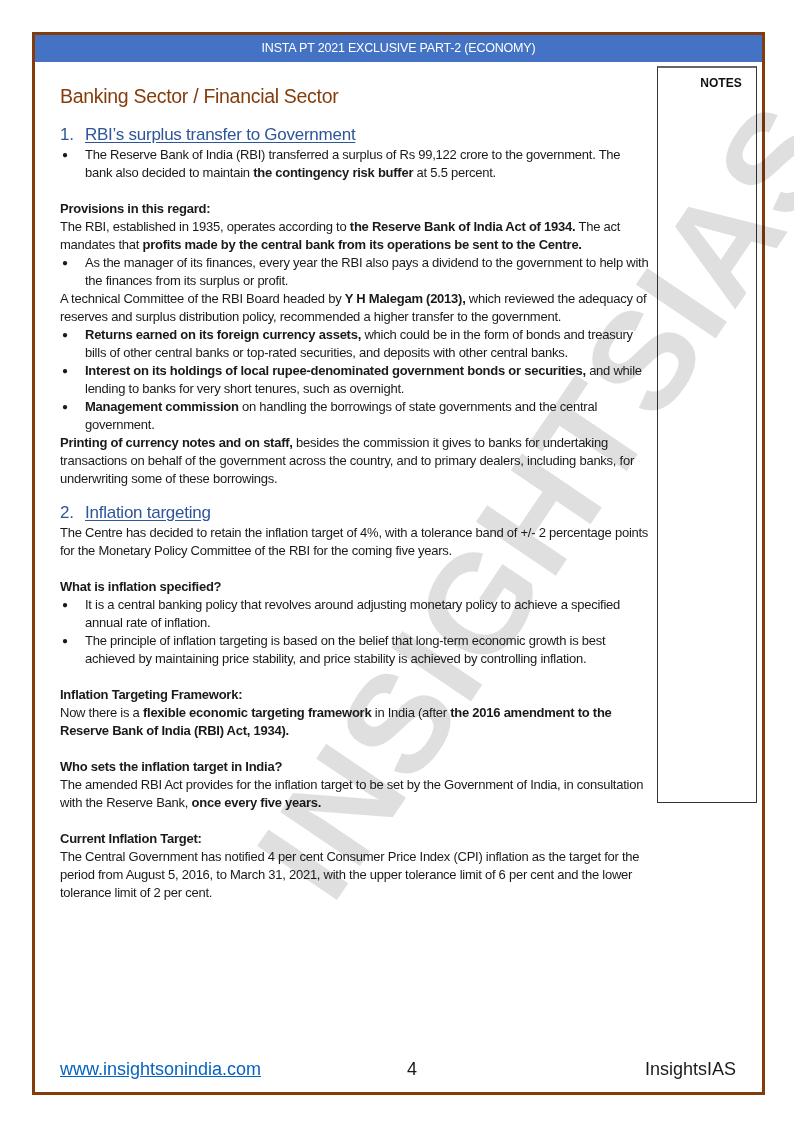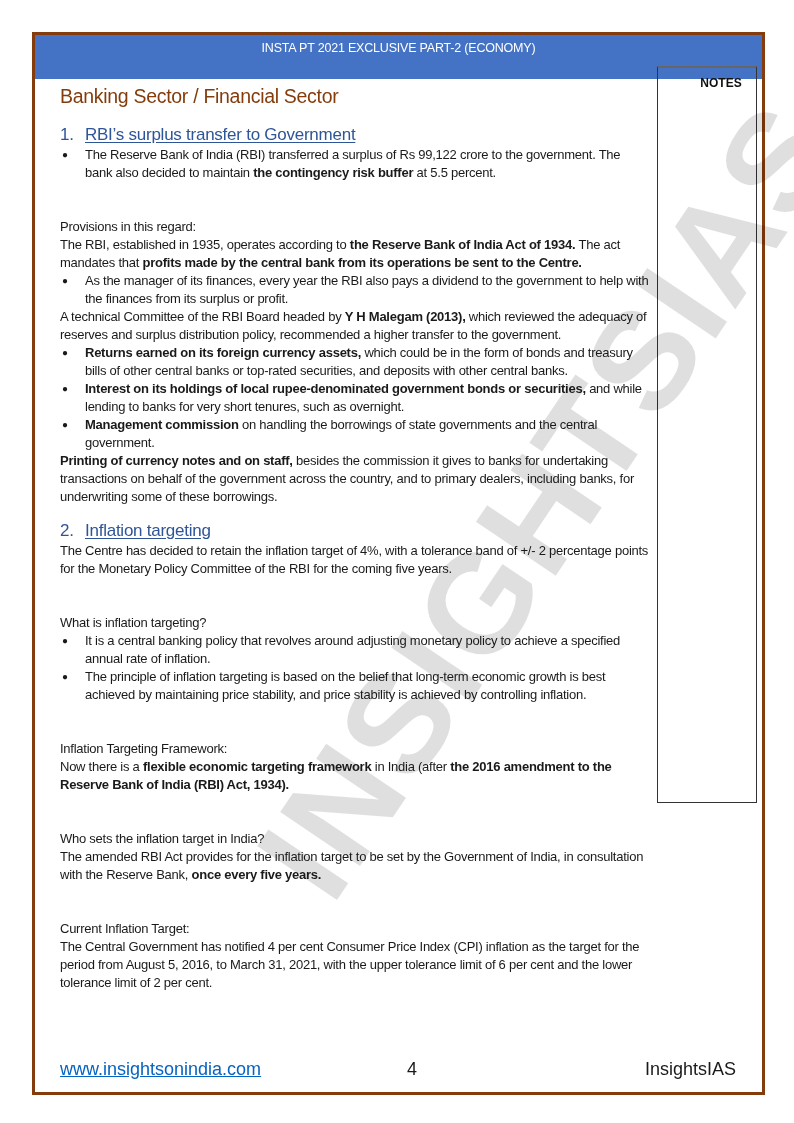--- a/index.html
+++ b/index.html
@@ -1,32 +1,32 @@
 <!DOCTYPE html>
 <html><head>
 <meta charset="utf-8">
 <style>
   html, body { margin:0; padding:0; background:#ffffff; }
   body { width:794px; height:1123px; position:relative; overflow:hidden;
          font-family:"Liberation Sans", sans-serif; color:#1a1a1a; }
   .page-frame { position:absolute; left:32px; top:32px; width:727px; height:1057px;
                 border:3px solid #843c0c; box-sizing:content-box; }
-  .header-bar { position:absolute; left:35px; top:35px; width:727px; height:44px;
+  .header-bar { position:absolute; left:35px; top:35px; width:727px; height:27px;
                 background:#4472c4; color:#ffffff; font-size:12.5px; text-align:center;
                 line-height:27px; letter-spacing:-0.2px; }
   .notes-box { position:absolute; left:657px; top:66px; width:100px; height:737px;
                border:1px solid #333; border-top:2px solid #666; box-sizing:border-box;padding-left:28px; }
   .notes-label { text-align:center; font-weight:bold; font-size:12px; margin-top:8px; color:#111; }
   .content { position:absolute; left:60px; top:80px; width:590px; font-size:13px; line-height:18px; letter-spacing:-0.25px; }
   .doc-title { text-align:left; color:#843c0c; font-size:19.5px; line-height:28px; margin:2px 0 14px 0; letter-spacing:-0.3px; }
   .sec-heading { color:#2e5597; font-size:17px; line-height:22px; margin:0 0 0 0; display:flex; }
   .sec-heading .num { width:25px; }
   .sec-heading .txt { text-decoration:underline; text-underline-offset:2px; }
   p { margin:0; }
-  .sub { font-weight:normal; margin-top:36px; }
+  .sub { font-weight:bold; margin-top:18px; }
   ul { list-style:none; margin:0; padding:0; }
   li { position:relative; padding-left:25px; }
   li .bullet { position:absolute; left:2px; top:0; font-size:10px; }
   b { font-weight:bold; }
   .gap-sec { margin-top:14px; }
   .watermark { position:absolute; left:90px; top:420px; font-size:140px; font-weight:bold;
                color:#000; opacity:0.12; transform:rotate(-56deg); transform-origin:center;
                letter-spacing:2px; white-space:nowrap; pointer-events:none; font-family:"Liberation Sans", sans-serif; }
   .footer { position:absolute; top:1059px; font-size:18px; }
   .footer-link { left:60px; color:#0563c1; text-decoration:underline; }
@@ -91,21 +91,21 @@
   <p>
     <b>Printing of currency notes and on staff,</b><span> besides the commission it gives to banks for undertaking transactions on behalf of the government across the country, and to primary dealers, including banks, for underwriting some of these borrowings.</span>
   </p>
 
   <div class="sec-heading gap-sec">
     <span class="num">2.</span>
     <span class="txt">Inflation targeting</span>
   </div>
   <p>The Centre has decided to retain the inflation target of 4%, with a tolerance band of +/- 2 percentage points for the Monetary Policy Committee of the RBI for the coming five years.</p>
 
-  <p class="sub">What is inflation targeting?</p>
+  <p class="sub">What is inflation specified?</p>
   <ul>
     <li>
       <span class="bullet">●</span>
       <span>It is a central banking policy that revolves around adjusting monetary policy to achieve a specified annual rate of inflation.</span>
     </li>
     <li>
       <span class="bullet">●</span>
       <span>The principle of inflation targeting is based on the belief that long-term economic growth is best achieved by maintaining price stability, and price stability is achieved by controlling inflation.</span>
     </li>
   </ul>

